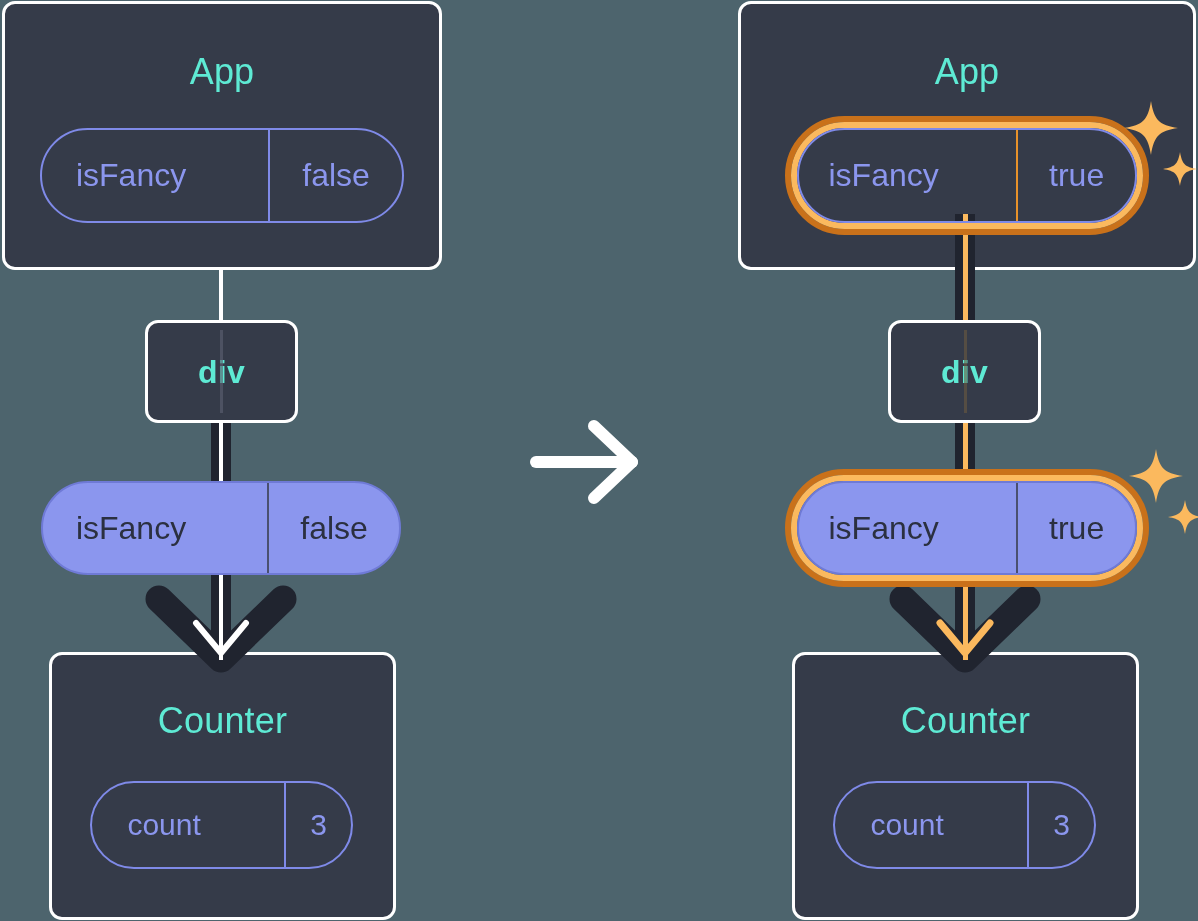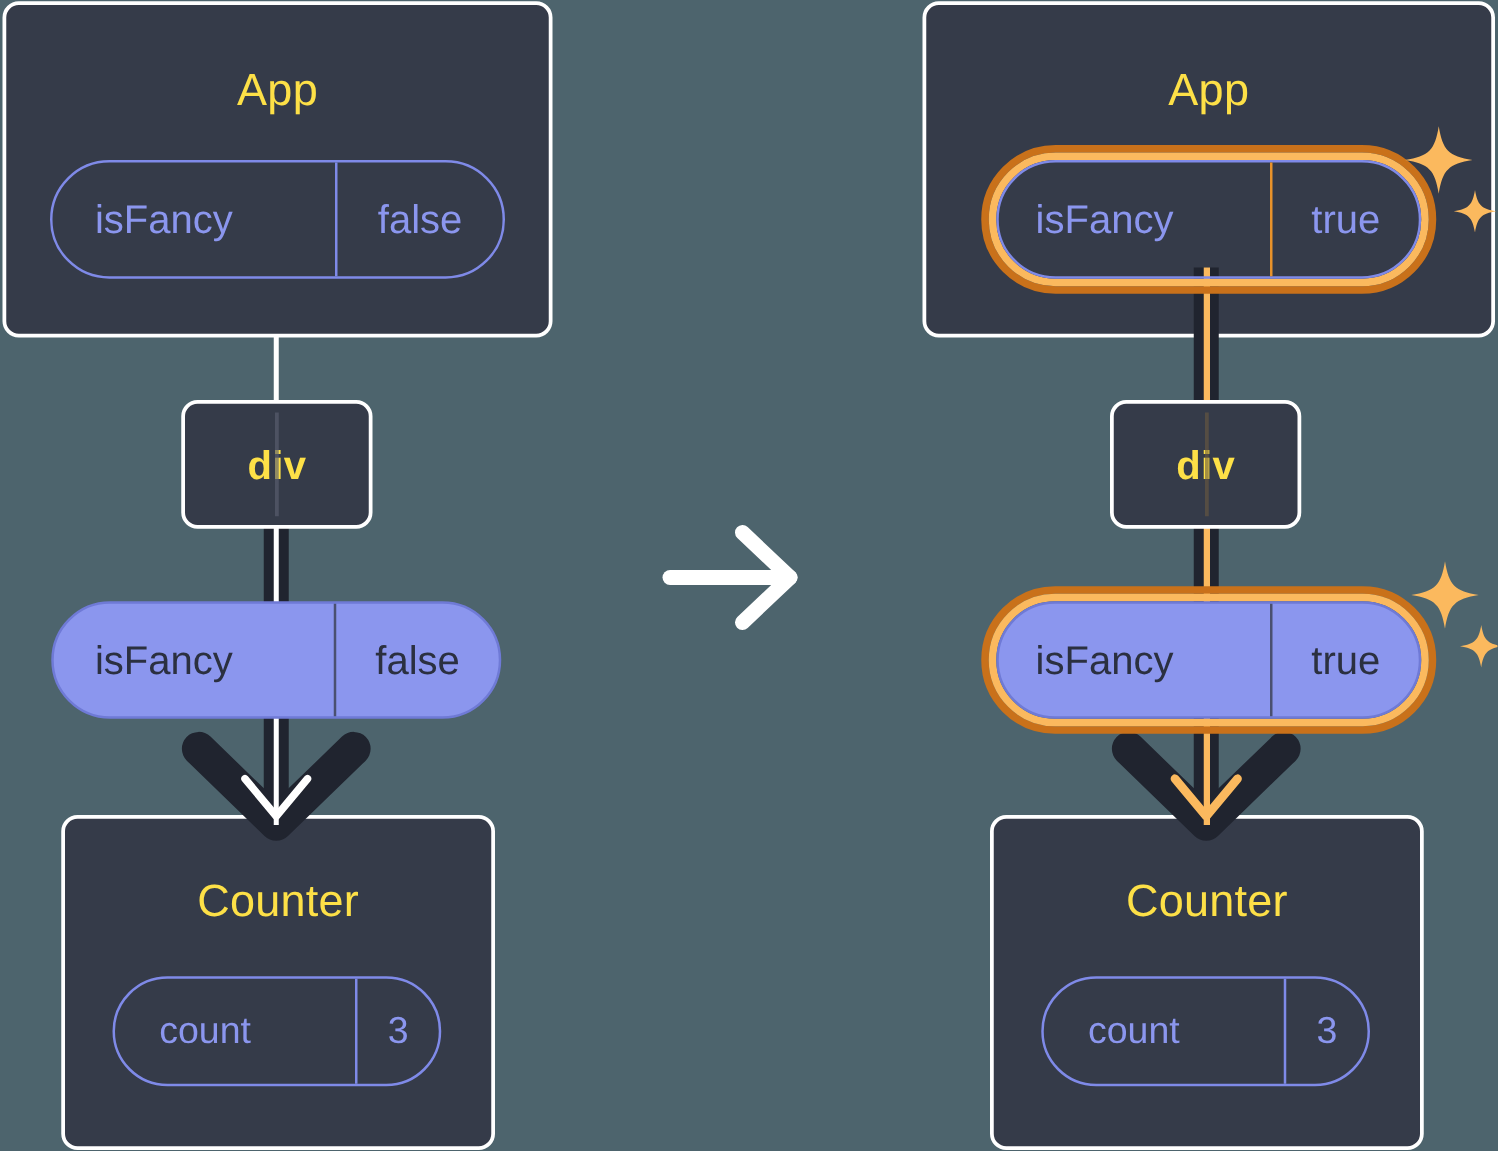--- a/index.html
+++ b/index.html
@@ -25,21 +25,21 @@
     position: absolute;
     box-sizing: border-box;
     background: #353b49;
     border: 3px solid #ffffff;
     border-radius: 13px;
     display: flex;
     flex-direction: column;
     align-items: center;
   }
   .card-title {
-    color: #fde047;
+    color: #5eead4;
     font-size: 36px;
     font-weight: 400;
     letter-spacing: 0.2px;
     line-height: 1;
   }
 
   
   .pill {
     position: absolute;
     box-sizing: border-box;

